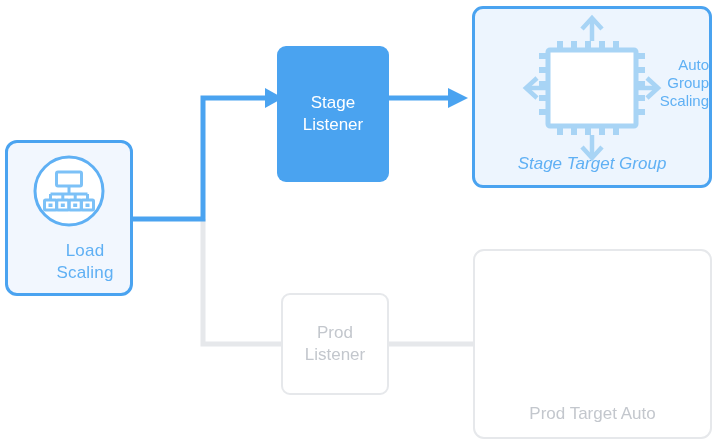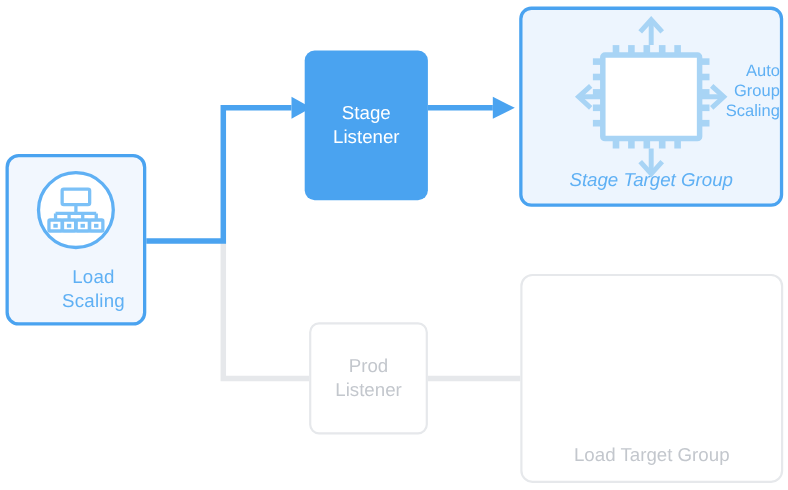--- a/index.html
+++ b/index.html
@@ -261,16 +261,16 @@
                 color:#5fb0f4;font-size:15px;line-height:18px;pointer-events:none;">
       <div>Auto</div>
       <div>Group</div>
       <div>Scaling</div>
     </div>
 
     <div class="tg-label">Stage Target Group</div>
   </div>
 
   <div class="node" id="prod-target-group">
-    <div class="tg-label">Load Target Group</div>
+    <div class="tg-label">Prod Target Auto</div>
   </div>
 
 </div>
 
 </body></html>

